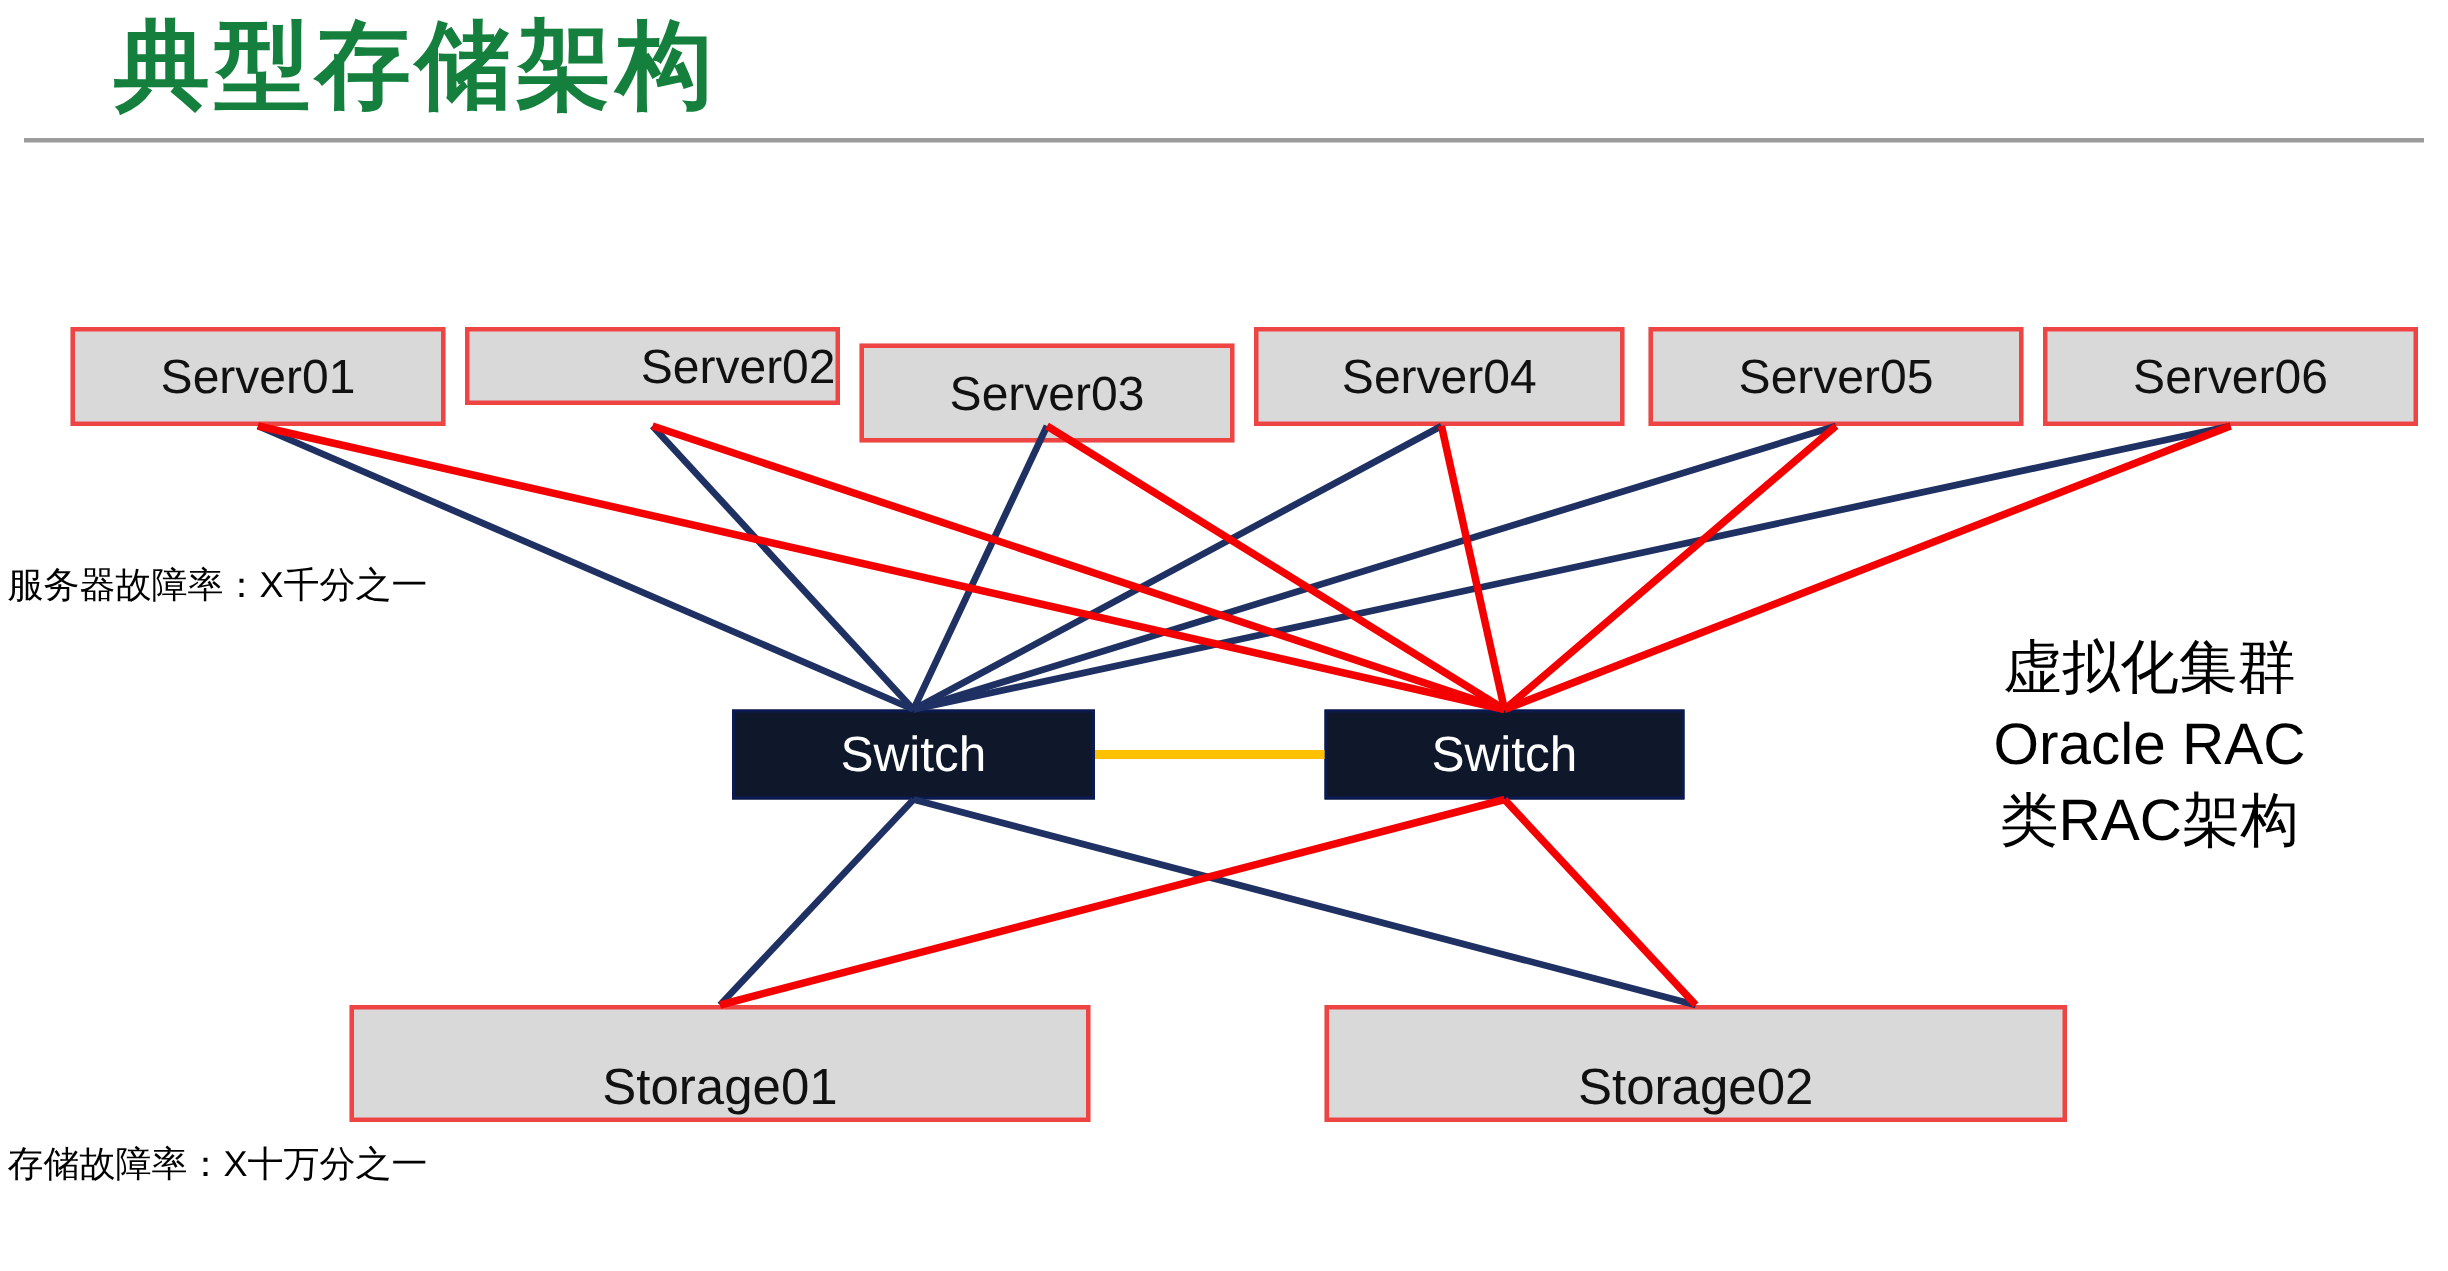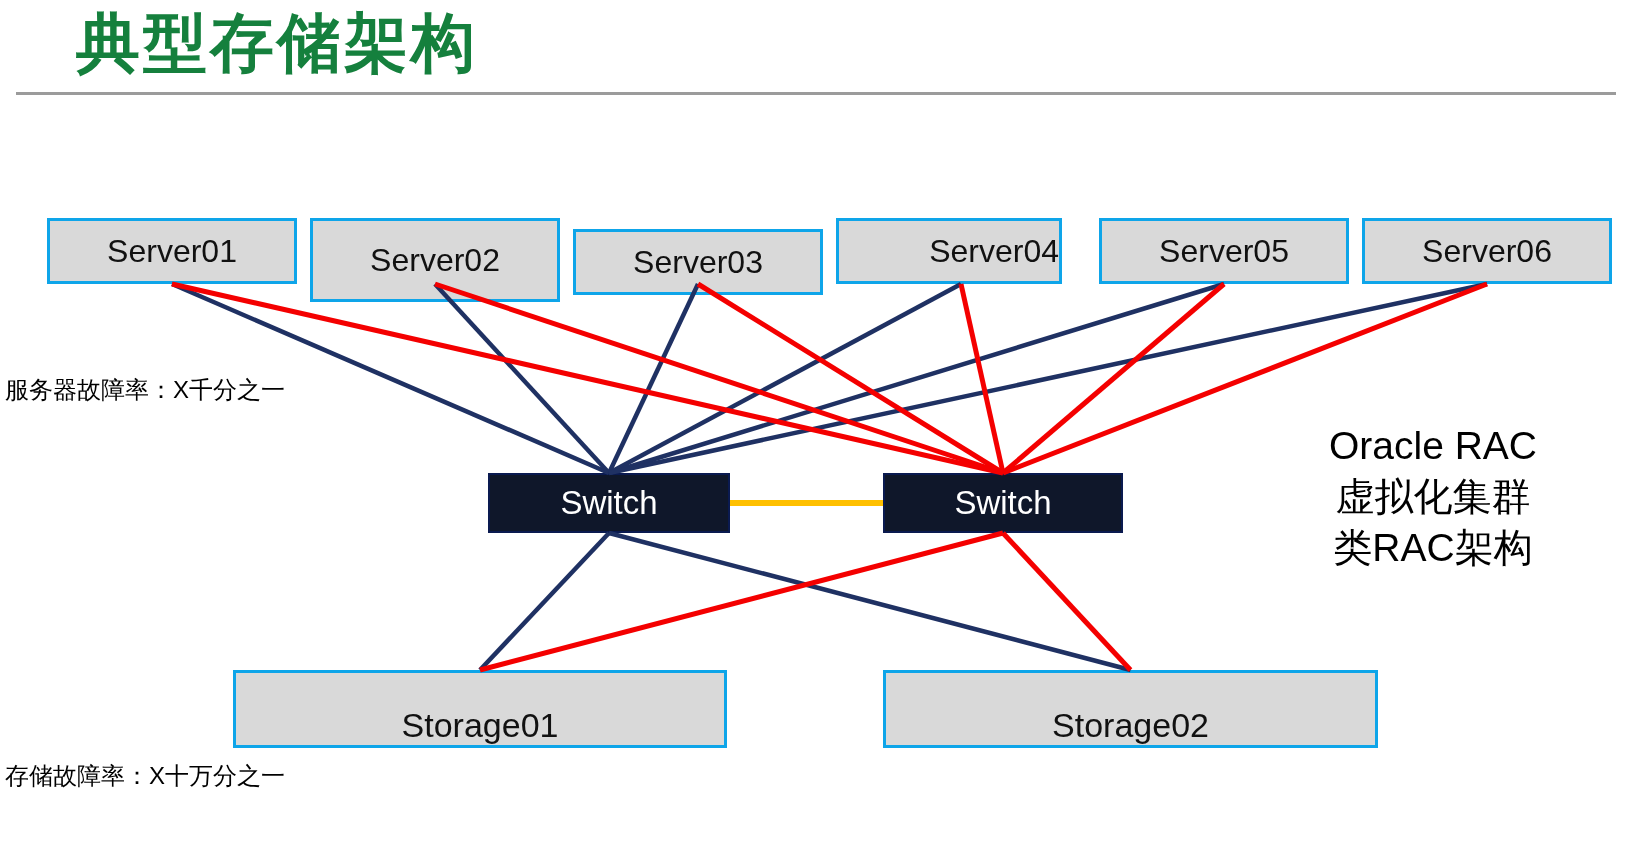--- a/index.html
+++ b/index.html
@@ -14,31 +14,31 @@
   }
   .title-divider{
     position:absolute;left:16px;top:92px;width:1600px;height:3px;background:#9B9B9B;
   }
   .node{
     position:absolute;box-sizing:border-box;
     display:flex;align-items:center;justify-content:center;
     z-index:2;
   }
   .endpoint{
-    background:#D9D9D9;border:3px solid #0ea5e9;color:#111111;
+    background:#D9D9D9;border:3px solid #ef4444;color:#111111;
   }
   .server{font-size:32px;}
   .storage{font-size:34px;align-items:flex-end;}
   .switch{
     background:#0f172a;color:#ffffff;font-size:33px;border:2px solid #0A1A50;
   }
   #n-server01{left:47px;  top:218px;width:250px;height:66px;}
-  #n-server02{left:310px; top:218px;width:250px;height:84px;}
+  #n-server02{left:310px; top:218px;width:250px;height:52px;justify-content:flex-end;}
   #n-server03{left:573px; top:229px;width:250px;height:66px;}
-  #n-server04{left:836px; top:218px;width:226px;height:66px;justify-content:flex-end;}
+  #n-server04{left:836px; top:218px;width:247px;height:66px;}
   #n-server05{left:1099px;top:218px;width:250px;height:66px;}
   #n-server06{left:1362px;top:218px;width:250px;height:66px;}
   #n-switch_left {left:488px;top:473px;width:242px;height:60px;}
   #n-switch_right{left:883px;top:473px;width:240px;height:60px;}
   #n-storage01{left:233px;top:670px;width:494px;height:78px;}
   #n-storage02{left:883px;top:670px;width:495px;height:78px;}
   .note{
     position:absolute;color:#000000;font-size:24px;white-space:nowrap;z-index:3;
   }
   #note-server{left:5px;top:374px;}
@@ -88,22 +88,22 @@
   <span>Storage01</span>
 </div>
 <div id="n-storage02" class="node endpoint storage">
   <span>Storage02</span>
 </div>
 
 <div id="note-server" class="note">服务器故障率：X千分之一</div>
 <div id="note-storage" class="note">存储故障率：X十万分之一</div>
 
 <div class="cluster-note">
+  <div>虚拟化集群</div>
   <div>Oracle RAC</div>
-  <div>虚拟化集群</div>
   <div>类RAC架构</div>
 </div>
 
 <svg id="edges" viewBox="0 0 1632 847" xmlns="http://www.w3.org/2000/svg">
     <line x1="172" y1="284" x2="609" y2="473" stroke="#1F3163" stroke-width="4.5"></line>
     <line x1="435" y1="284" x2="609" y2="473" stroke="#1F3163" stroke-width="4.5"></line>
     <line x1="698" y1="284" x2="609" y2="473" stroke="#1F3163" stroke-width="4.5"></line>
     <line x1="961" y1="284" x2="609" y2="473" stroke="#1F3163" stroke-width="4.5"></line>
     <line x1="1224" y1="284" x2="609" y2="473" stroke="#1F3163" stroke-width="4.5"></line>
     <line x1="1487" y1="284" x2="609" y2="473" stroke="#1F3163" stroke-width="4.5"></line>

